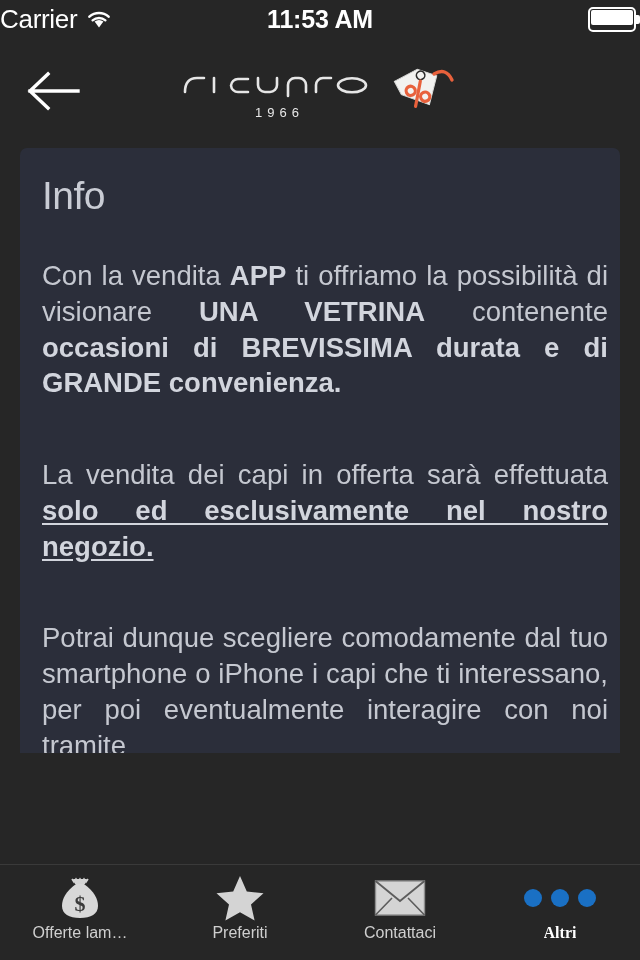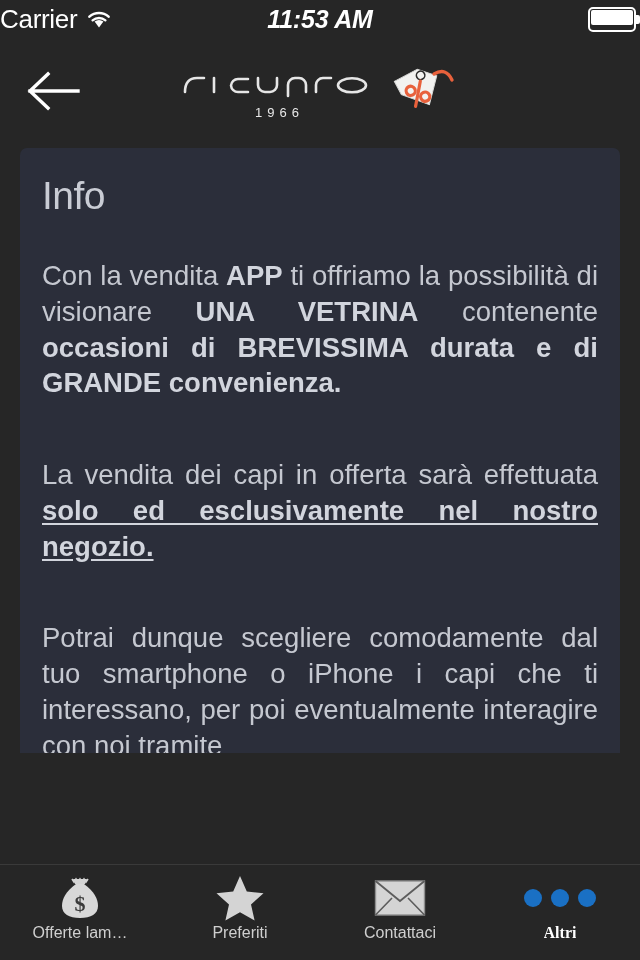--- a/index.html
+++ b/index.html
@@ -19,21 +19,20 @@
     padding:0 0;
   }
   .status-left{ display:flex; align-items:center; gap:9px; }
   .carrier-text{ color:#ffffff; font-size:26px; letter-spacing:-0.3px; }
   .wifi-icon{ width:26px; height:20px; display:block; }
   .status-time{
     position:absolute; left:0; right:0; top:0; height:38px;
     display:flex; align-items:center; justify-content:center;
     color:#ffffff; font-size:25px; font-weight:bold; letter-spacing:-0.2px;
     pointer-events:none;
-    font-style:italic;
   }
   .status-right{ margin-left:auto; display:flex; align-items:center; }
   .battery{ position:relative; width:52px; height:25px; }
   .battery-shell{
     position:absolute; left:0; top:0; width:48px; height:25px;
     border:2px solid #ffffff; border-radius:5px;
   }
   .battery-fill{
     position:absolute; left:3px; top:3px; width:42px; height:15px;
     background:#ffffff; border-radius:2px;
@@ -71,21 +70,21 @@
   .content-area{
     position:relative;
     height:676px;
     background:#262626;
     padding:0 20px;
   }
   .info-card{
     width:600px; height:605px;
     background:#2b2e3a;
     border-radius:7px 7px 0 0;
-    padding:26px 22px 0 22px;
+    padding:26px 12px 0 22px;
     overflow:hidden;
   }
   .card-title{
     color:#c9ccd4;
     font-size:39px;
     font-weight:400;
     letter-spacing:-0.5px;
     margin-bottom:40px;
   }
   .para{

